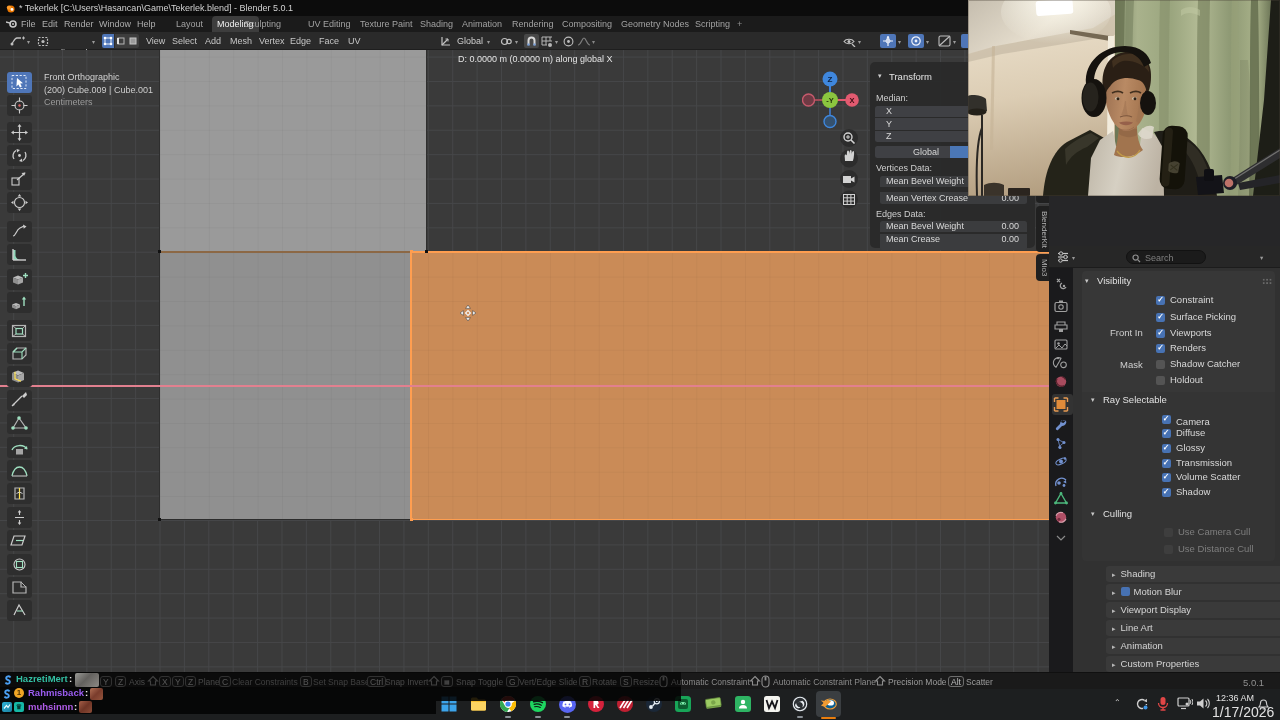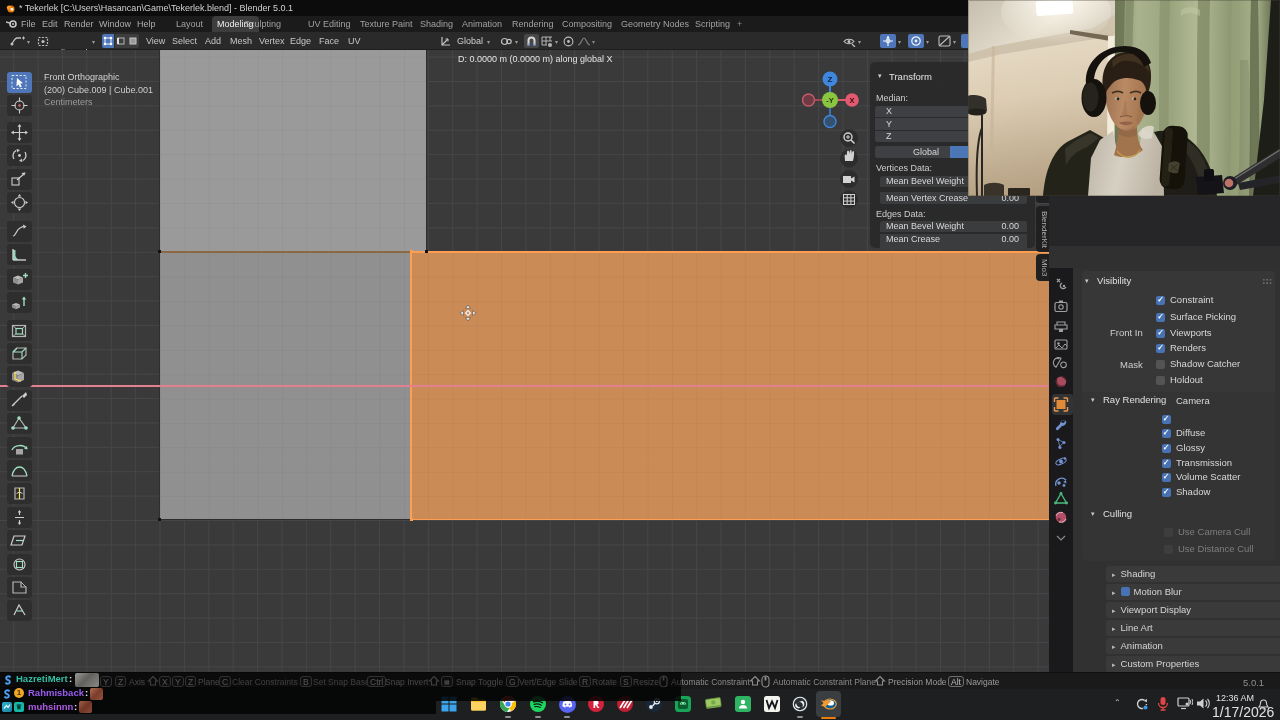--- a/index.html
+++ b/index.html
@@ -394,20 +394,41 @@
   </div>
 
   <div class="abs vtext" style="left:1036px;top:113px;width:13px;height:40px;background:#202020;border-radius:4px 0 0 4px;color:#b2b2b2;font-size:8px;padding-top:4px;text-align:center">Addon</div>
   <div class="abs vtext" style="left:1036px;top:156px;width:13px;height:46px;background:#202020;border-radius:4px 0 0 4px;color:#b2b2b2;font-size:8px;text-align:center">BlenderKit</div>
   <div class="abs vtext" style="left:1036px;top:204px;width:13px;height:27px;background:#202020;border-radius:4px 0 0 4px;color:#b2b2b2;font-size:8px;text-align:center">Mio3</div>
 </div>
 
 <div id="props" class="abs">
   <div class="abs" style="left:0;top:0;width:231px;height:51px;background:#262628"></div>
 
+  <div class="abs" style="left:0;top:51px;width:231px;height:22px;background:#272727;border-bottom:1px solid #1c1c1c">
+    <svg class="abs" style="left:7px;top:5px" width="14" height="12" viewBox="0 0 14 12">
+        <g stroke="#c5c5c5" stroke-width="1.2">
+          <line x1="2" y1="2.5" x2="12" y2="2.5"></line>
+          <line x1="2" y1="6" x2="12" y2="6"></line>
+          <line x1="2" y1="9.5" x2="12" y2="9.5"></line>
+        </g>
+        <circle cx="5" cy="2.5" r="1.7" fill="#272727" stroke="#c5c5c5"></circle>
+        <circle cx="9.5" cy="6" r="1.7" fill="#272727" stroke="#c5c5c5"></circle>
+        <circle cx="4.5" cy="9.5" r="1.7" fill="#272727" stroke="#c5c5c5"></circle>
+      </svg>
+    <span class="abs" style="left:23px;top:8px;font-size:6px;color:#9a9a9a">▾</span>
+    <div class="abs" style="left:77px;top:4px;width:80px;height:14px;background:#1b1b1b;border:1px solid #121212;border-radius:8px">
+      <svg class="abs" style="left:5px;top:2.5px" width="9" height="9" viewBox="0 0 9 9">
+          <circle cx="3.6" cy="3.6" r="2.6" fill="none" stroke="#909090" stroke-width="1.2"></circle>
+          <line x1="5.6" y1="5.6" x2="8" y2="8" stroke="#909090" stroke-width="1.2"></line>
+        </svg>
+      <span class="abs" style="left:18px;top:2px;font-size:9px;color:#7f7f7f">Search</span>
+    </div>
+    <span class="abs" style="left:211px;top:8px;font-size:6.5px;color:#9a9a9a">▾</span>
+  </div>
 
   <div class="abs" style="left:0;top:73px;width:24px;height:404px;background:#1a1a1c">
     <svg width="24" height="404" viewBox="0 0 24 404">
       <g transform="translate(12,15)">
           <path d="M-4,-4 l3,3 m0,-3 l-3,3 m5,1 a3,3 0 1 0 4,4" stroke="#a0a0a0" stroke-width="1.3" fill="none"></path>
           <circle cx="3" cy="3" r="1.2" fill="#a0a0a0"></circle>
         </g>
       <g transform="translate(12,38.5)">
           <rect x="-6" y="-4" width="12" height="9" rx="1.5" fill="none" stroke="#a0a0a0" stroke-width="1.2"></rect>
           <circle cx="0" cy="0.5" r="2.2" fill="none" stroke="#a0a0a0" stroke-width="1.1"></circle>
@@ -486,23 +507,23 @@
     <div class="cb" style="left:83px;top:60.5px"></div>
       <span class="abs" style="left:97px;top:58.5px">Viewports</span>
     <div class="cb" style="left:83px;top:76px"></div>
       <span class="abs" style="left:97px;top:74px">Renders</span>
     <span class="abs" style="left:47px;top:90.5px;color:#cfcfcf">Mask</span>
     <div class="cbu" style="left:83px;top:92px"></div>
       <span class="abs" style="left:97px;top:90px">Shadow Catcher</span>
     <div class="cbu" style="left:83px;top:107.5px"></div>
       <span class="abs" style="left:97px;top:105.5px">Holdout</span>
     <span class="abs" style="left:18px;top:128px;font-size:7px;color:#c8c8c8">▾</span>
-    <span class="abs" style="left:30px;top:126px;color:#e0e0e0">Ray Rendering</span>
+    <span class="abs" style="left:30px;top:126px;color:#e0e0e0">Ray Selectable</span>
     <div class="cb" style="left:88.5px;top:146.5px"></div>
-      <span class="abs" style="left:103px;top:127px">Camera</span>
+      <span class="abs" style="left:103px;top:148px">Camera</span>
     <div class="cb" style="left:88.5px;top:161px"></div>
       <span class="abs" style="left:103px;top:159px">Diffuse</span>
     <div class="cb" style="left:88.5px;top:176px"></div>
       <span class="abs" style="left:103px;top:174px">Glossy</span>
     <div class="cb" style="left:88.5px;top:190.5px"></div>
       <span class="abs" style="left:103px;top:188.5px">Transmission</span>
     <div class="cb" style="left:88.5px;top:205px"></div>
       <span class="abs" style="left:103px;top:203px">Volume Scatter</span>
     <div class="cb" style="left:88.5px;top:219.5px"></div>
       <span class="abs" style="left:103px;top:217.5px">Shadow</span>
@@ -560,21 +581,21 @@
   <svg class="abs" style="left:761px;top:2px" width="9" height="13" viewBox="0 0 9 13">
       <rect x="1" y="1" width="7" height="11" rx="3.5" fill="none" stroke="#8e8e8e" stroke-width="1.1"></rect>
       <rect x="3.6" y="1.5" width="1.8" height="4" fill="#8e8e8e"></rect>
     </svg>
   <span class="abs" style="left:773px;top:3.5px;color:#8a8a8a">Automatic Constraint Plane</span>
   <svg class="abs" style="left:874px;top:2px" width="12" height="12" viewBox="0 0 12 12">
       <path d="M6,1.5 L10.5,6 H8.5 V10 H3.5 V6 H1.5 z" fill="none" stroke="#8e8e8e" stroke-width="1.1"></path>
     </svg>
   <span class="abs" style="left:888px;top:3.5px">Precision Mode</span>
   <span class="key abs" style="left:948px;top:2.5px">Alt</span>
-    <span class="abs" style="left:966px;top:3.5px">Navigate</span>
+    <span class="abs" style="left:966px;top:3.5px">Scatter</span>
   <span class="abs" style="left:1243px;top:3.5px;color:#8f8f8f;font-size:9.5px">5.0.1</span>
 </div>
 
 <div id="taskbar" class="abs">
 
   <svg class="abs" style="left:441px;top:7px" width="16" height="16" viewBox="0 0 16 16">
       <rect x="0.5" y="0.5" width="7" height="7" fill="#3ca4ea"></rect>
       <rect x="8.5" y="0.5" width="7" height="7" fill="#3ca4ea"></rect>
       <rect x="0.5" y="8.5" width="7" height="7" fill="#3ca4ea"></rect>
       <rect x="8.5" y="8.5" width="7" height="7" fill="#3ca4ea"></rect>

